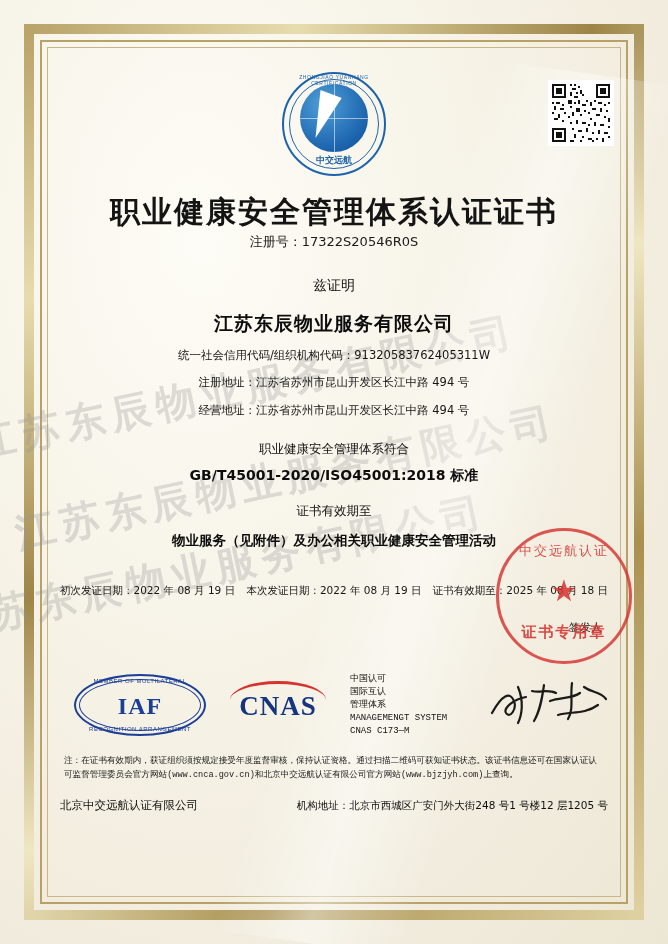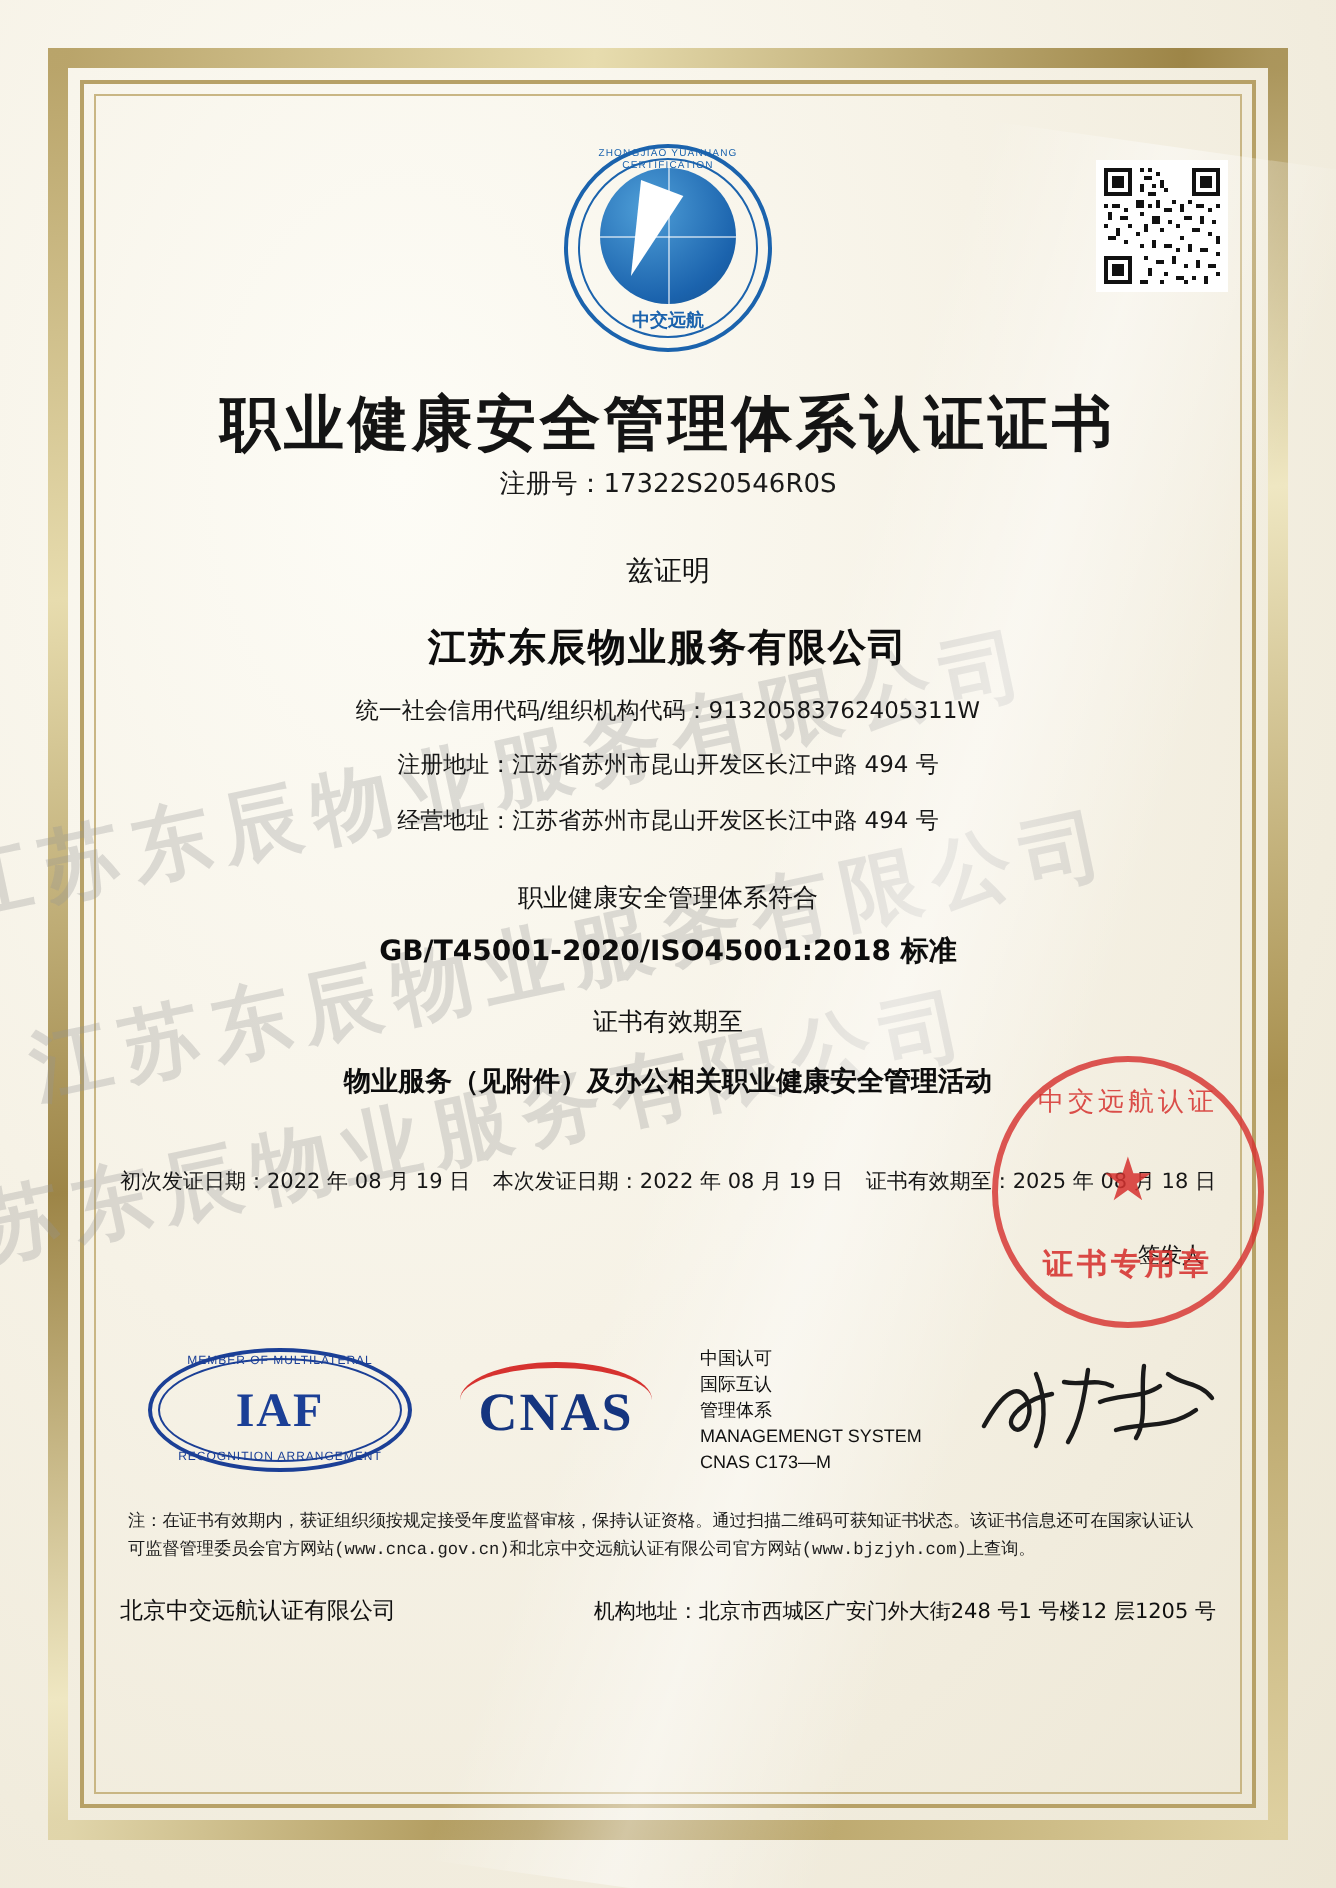--- a/index.html
+++ b/index.html
@@ -221,21 +221,21 @@
     position:absolute;left:0;top:14px;width:108px;text-align:center;
     font-size:27px;font-weight:700;color:#15357f;letter-spacing:1px;
     font-family:"Liberation Serif", serif;
   }
   .cnas-swoosh{
     position:absolute;left:6px;top:4px;width:96px;height:16px;
     border-top:3px solid #d6322f;border-radius:50%/100% 100% 0 0;
   }
   .cnas-side{
     font-size:9px;line-height:1.45;color:#111;text-align:left;
-    font-family:Liberation Sans, sans-serif;
+    font-family:Liberation Mono, monospace;
   }
   .sign-mark{
     position:relative;margin-left:auto;width:120px;height:60px;
   }
   .sign-mark svg{position:absolute;left:0;top:0;}
   
   .note{
     font-size:8.6px;color:#1b1b1b;line-height:1.65;text-align:left;
     margin-top:16px;padding:0 4px;
     font-family:Liberation Mono, monospace;

